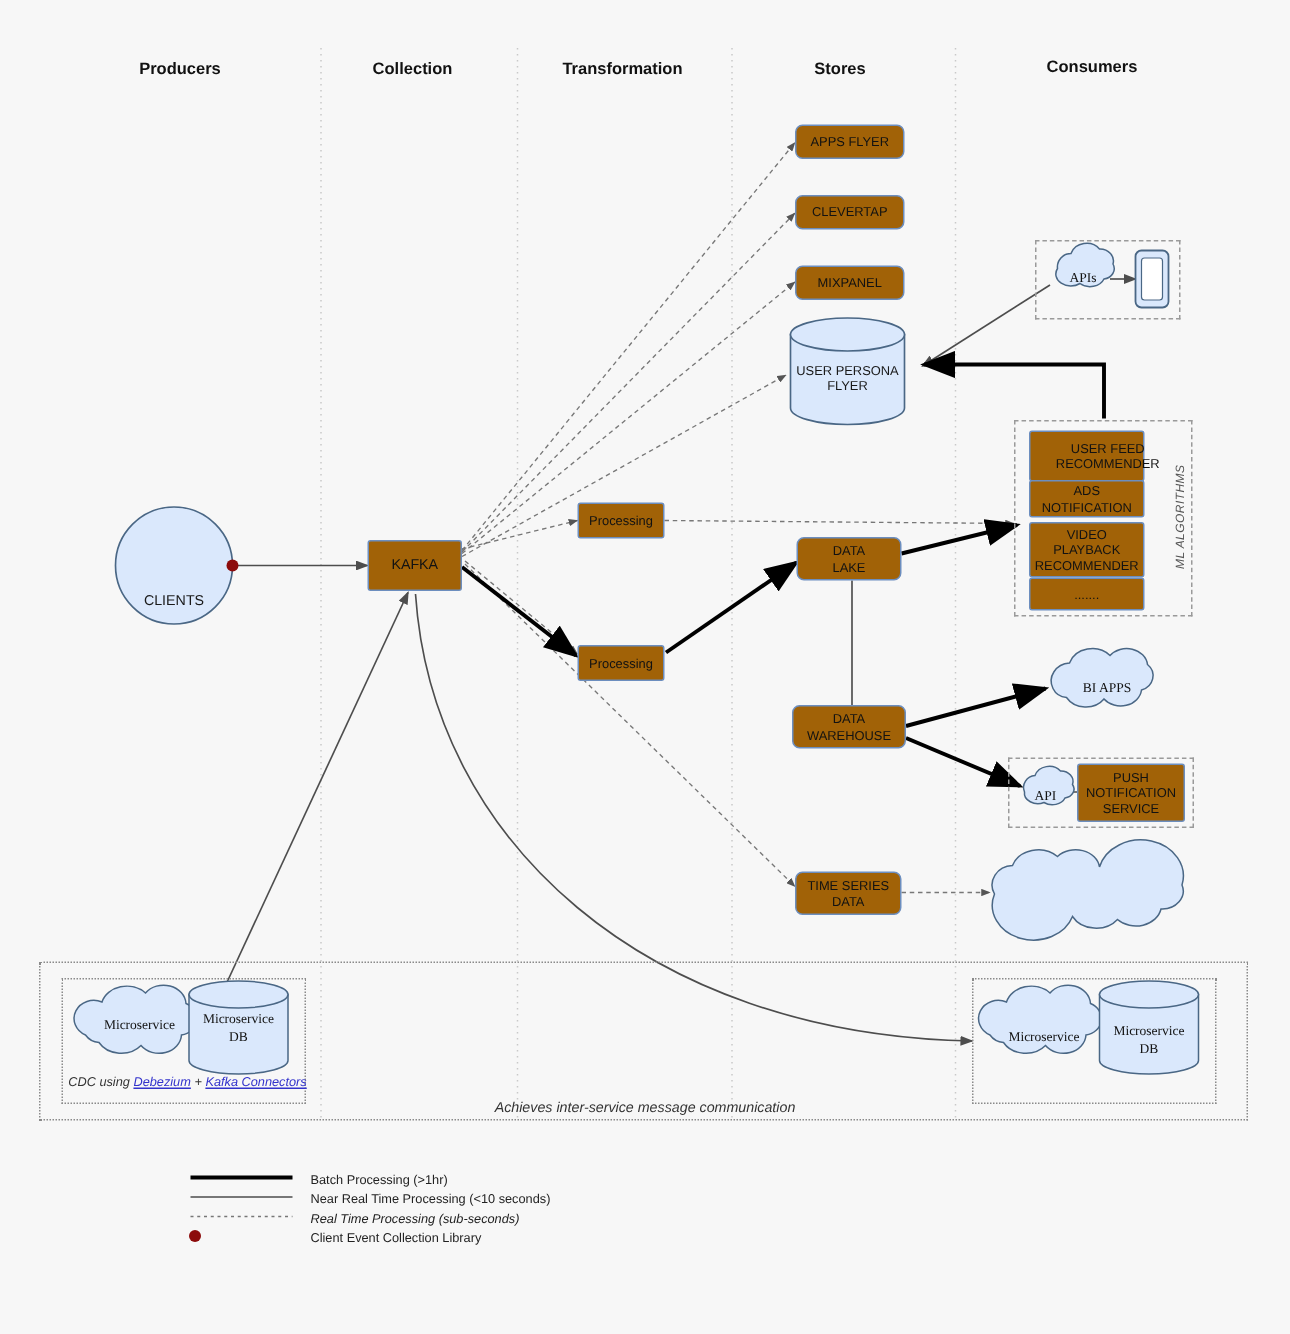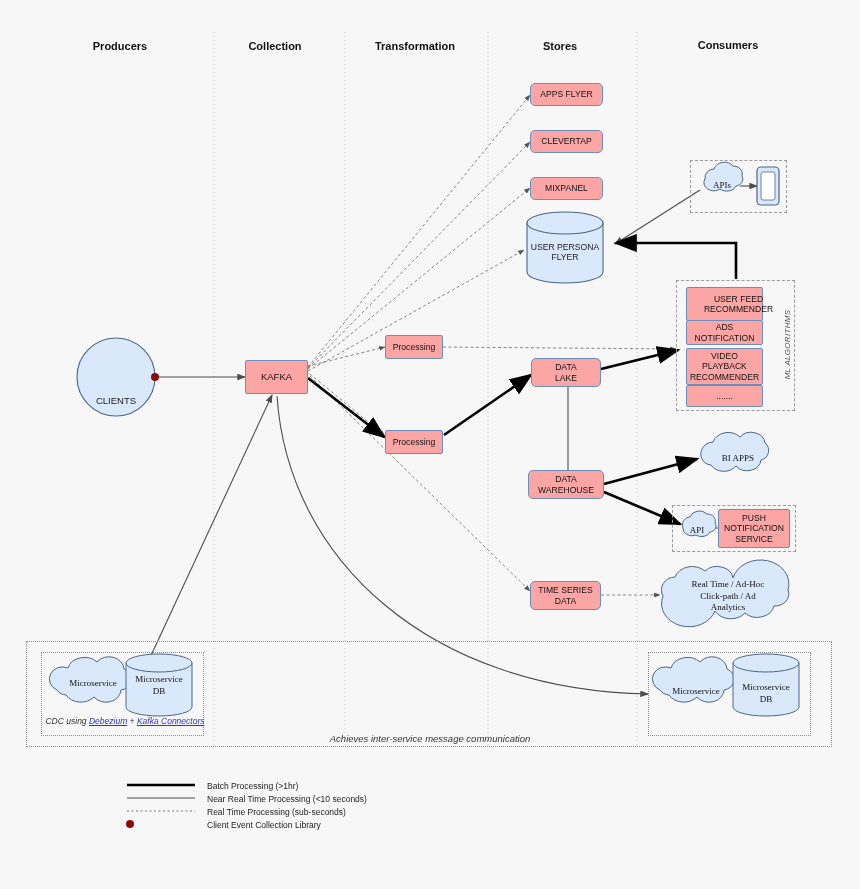--- a/index.html
+++ b/index.html
@@ -18,21 +18,21 @@
   svg.layer.behind { z-index: 1; }
   .node {
     position: absolute;
     z-index: 3;
     box-sizing: border-box;
     display: flex; align-items: center; justify-content: center;
     text-align: center;
     line-height: 1.18;
   }
   .boxnode {
-    background: #fca5a5;
+    background: #a16207;
     border: 1px solid #7severity;
   }
   .boxnode {
     border: 1px solid #6c8ebf;
     border-radius: 5px;
     color: #121212;
   }
   .sharp { border-radius: 2px; }
   .colhead {
     position: absolute;
@@ -277,23 +277,20 @@
 NOTIFICATION
 SERVICE</div>
 
   <svg class="layer" style="z-index:3;" viewBox="0 0 860 889">
     <g>
       <path d="M 663,596 a 14,13 0 0 1 12,-19 a 18,15 0 0 1 30,-6 a 16,13 0 0 1 28,7
                a 13,11 0 0 1 55,12 a 14,12 0 0 1 -14,16 a 17,14 0 0 1 -29,7
                a 18,15 0 0 1 -30,-2 a 13,11 0 0 1 -52,-15 Z" fill="#dae8fc" stroke="#4a6785" stroke-width="1"></path>
     </g>
   </svg>
-  <div class="cloudtext" style="left:660px; top:579px; width:136px;">Real Time / Ad-Hoc
-Click-path / Ad
-Analytics</div>
 
   <div class="grp-dot" style="left:26px; top:641px; width:806px; height:106px;"></div>
   <div class="grp-dot" style="left:41px; top:652px; width:163px; height:84px;"></div>
   <div class="grp-dot" style="left:648px; top:652px; width:163px; height:84px;"></div>
 
   <svg class="layer" style="z-index:3;" viewBox="0 0 860 889">
 
     <g>
       <path d="M 57,690 a 13,12 0 0 1 11,-22 a 17,14 0 0 1 29,-6 a 15,13 0 0 1 27,7
                a 12,11 0 0 1 -3,21 a 15,13 0 0 1 -27,7 a 17,14 0 0 1 -28,-2
@@ -331,16 +328,16 @@
   <div class="label-italic" style="left:300px; top:733px; width:260px;">Achieves inter-service message communication</div>
 
   <svg class="layer" style="z-index:5;" viewBox="0 0 860 889">
     <line x1="127" y1="785" x2="195" y2="785" stroke="#000" stroke-width="2.6"></line>
     <line x1="127" y1="798" x2="195" y2="798" stroke="#4d4d4d" stroke-width="1"></line>
     <line x1="127" y1="811" x2="195" y2="811" stroke="#777" stroke-width="1" stroke-dasharray="2,2.5"></line>
     <circle cx="130" cy="824" r="4" fill="#8c0b0b"></circle>
   </svg>
   <div class="legend-text" style="left:207px; top:781px;">Batch Processing (&gt;1hr)</div>
   <div class="legend-text" style="left:207px; top:794px;">Near Real Time Processing (&lt;10 seconds)</div>
-  <div class="legend-text" style="left:207px; top:807px;">Real Time Processing (sub-seconds)</div>
+  <div class="legend-text" style="left:207px; top:807px;font-style:italic;">Real Time Processing (sub-seconds)</div>
   <div class="legend-text" style="left:207px; top:820px;">Client Event Collection Library</div>
 
 </div>
 
 </body></html>

